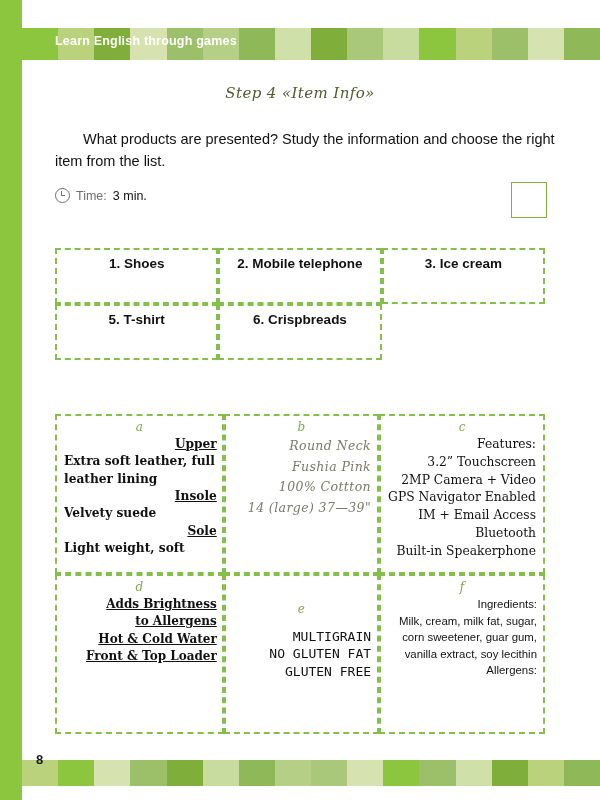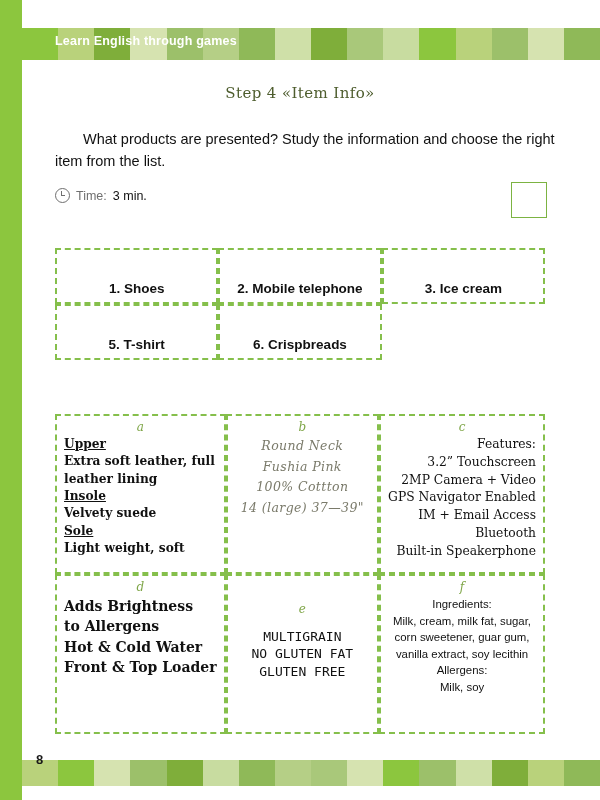--- a/index.html
+++ b/index.html
@@ -73,20 +73,21 @@
   .step-title {
     position: absolute;
     left: 0;
     top: 84px;
     width: 600px;
     text-align: center;
     font-size: 15px;
     color: #4e5d2e;
     font-family: "DejaVu Serif", serif;
     letter-spacing: 0.4px;
+    font-style: italic;
   }
 
   
   .instruction {
     position: absolute;
     left: 55px;
     top: 128px;
     width: 500px;
     font-size: 14.5px;
     line-height: 1.55;
@@ -151,21 +152,21 @@
     display: grid;
     border: 0;
   }
   .cell {
     position: relative;
     box-sizing: border-box;
     background: #ffffff;
     padding: 8px 10px;
     display: flex;
     flex-direction: column;
-    justify-content: flex-end;
+    justify-content: flex-start;
     align-items: center;
   }
   
   .cell::before {
     content: "";
     position: absolute;
     left: 0; top: 0; right: 0; bottom: 0;
     border: 2px dashed #7fbc42;
     pointer-events: none;
     opacity: 0.95;
@@ -202,38 +203,38 @@
   }
   .cell-letter {
     font-size: 12px;
     font-style: italic;
     color: #7fa648;
     font-family: "DejaVu Serif", serif;
     margin-bottom: 2px;
   }
   .cell-body {
     width: 100%;
-    text-align: center;
+    text-align: right;
     font-size: 12px;
     line-height: 1.35;
     color: #111;
   }
   .cell-body .ln { display: block; white-space: nowrap; }
 
   
   
   .style-a .cell-body {
     text-align: left;
     font-family: "DejaVu Serif", serif;
     font-weight: bold;
     font-size: 12.2px;
     line-height: 1.42;
     padding-left: 2px;
   }
-  .style-a .u { text-decoration: underline; }
+  .style-a .u { text-decoration: underline; text-align: right; }
 
   
   .style-b .cell-body {
     font-family: "DejaVu Serif", serif;
     font-style: italic;
     font-size: 12.5px;
     color: #7a7a6a;
     line-height: 1.65;
     letter-spacing: 0.4px;
   }
@@ -242,26 +243,27 @@
   .style-c .cell-body {
     font-family: "DejaVu Serif", serif;
     font-size: 12.3px;
     line-height: 1.45;
     text-align: right;
     padding-right: 2px;
   }
 
   
   .style-d .cell-body {
-    text-align: left;
+    text-align: right;
     font-family: "DejaVu Serif", serif;
     font-weight: bold;
-    font-size: 14px;
+    font-size: 12px;
     line-height: 1.45;
     padding-left: 2px;
+    text-decoration: underline;
   }
 
   
   .style-e .cell-body {
     font-family: "DejaVu Sans Mono", monospace;
     font-size: 13px;
     line-height: 1.35;
     letter-spacing: 0px;
   }
   .style-e { justify-content: center !important; }
@@ -381,21 +383,20 @@
       </div>
     </div>
     <div class="cell style-f">
       <div class="cell-letter">f</div>
       <div class="cell-body">
         <span class="ln">Ingredients:</span>
         <span class="ln">Milk, cream, milk fat, sugar,</span>
         <span class="ln">corn sweetener, guar gum,</span>
         <span class="ln">vanilla extract, soy lecithin</span>
         <span class="ln">Allergens:</span>
-        <span class="ln">Milk, soy</span>
       </div>
     </div>
   </div>
 
 <div class="footer" id="footer-band">
     <div class="swatch" style="width: 36.125px; background: rgb(185, 210, 123);"></div>
     <div class="swatch" style="width: 36.125px; background: rgb(140, 198, 62);"></div>
     <div class="swatch" style="width: 36.125px; background: rgb(214, 227, 176);"></div>
     <div class="swatch" style="width: 36.125px; background: rgb(156, 192, 106);"></div>
     <div class="swatch" style="width: 36.125px; background: rgb(127, 174, 58);"></div>

